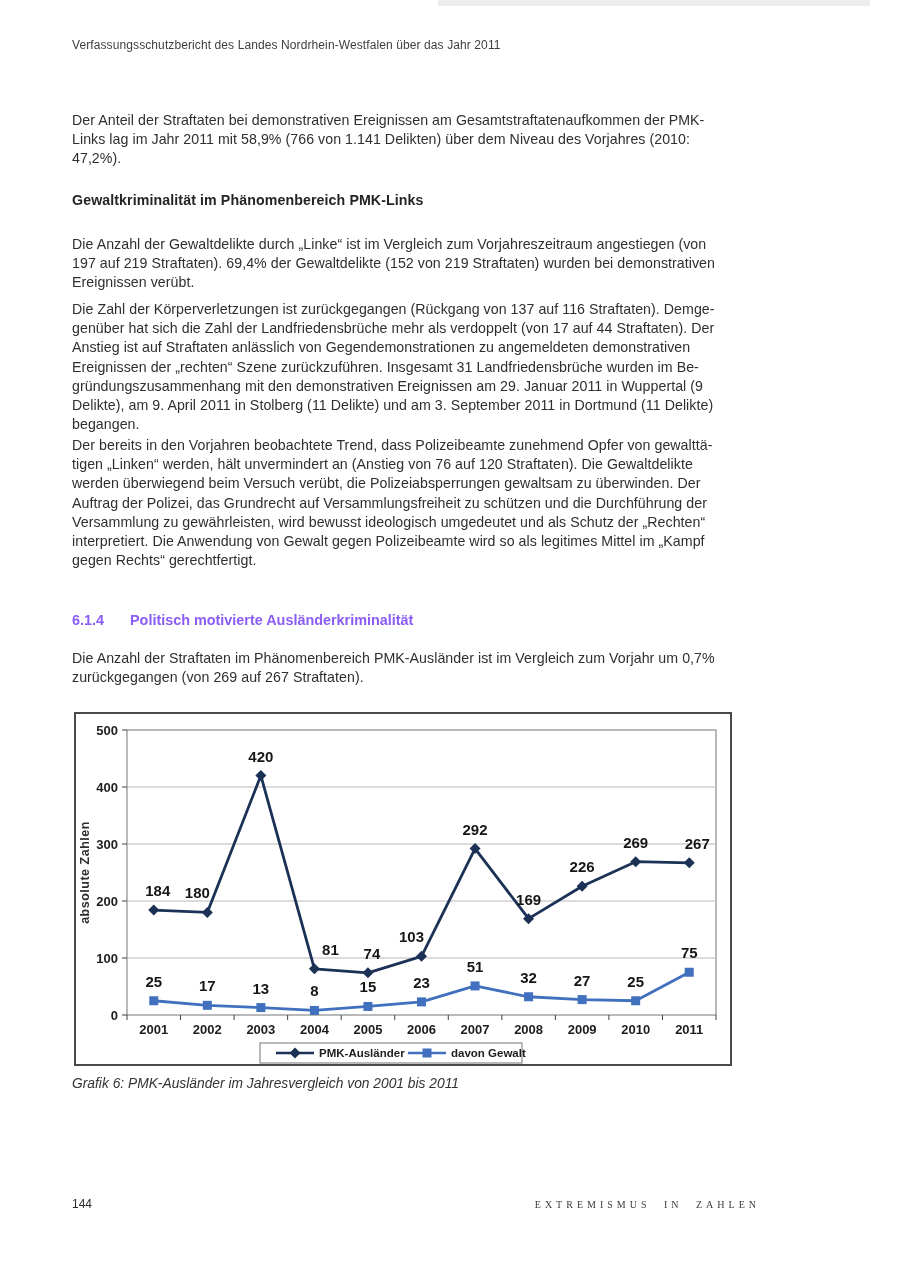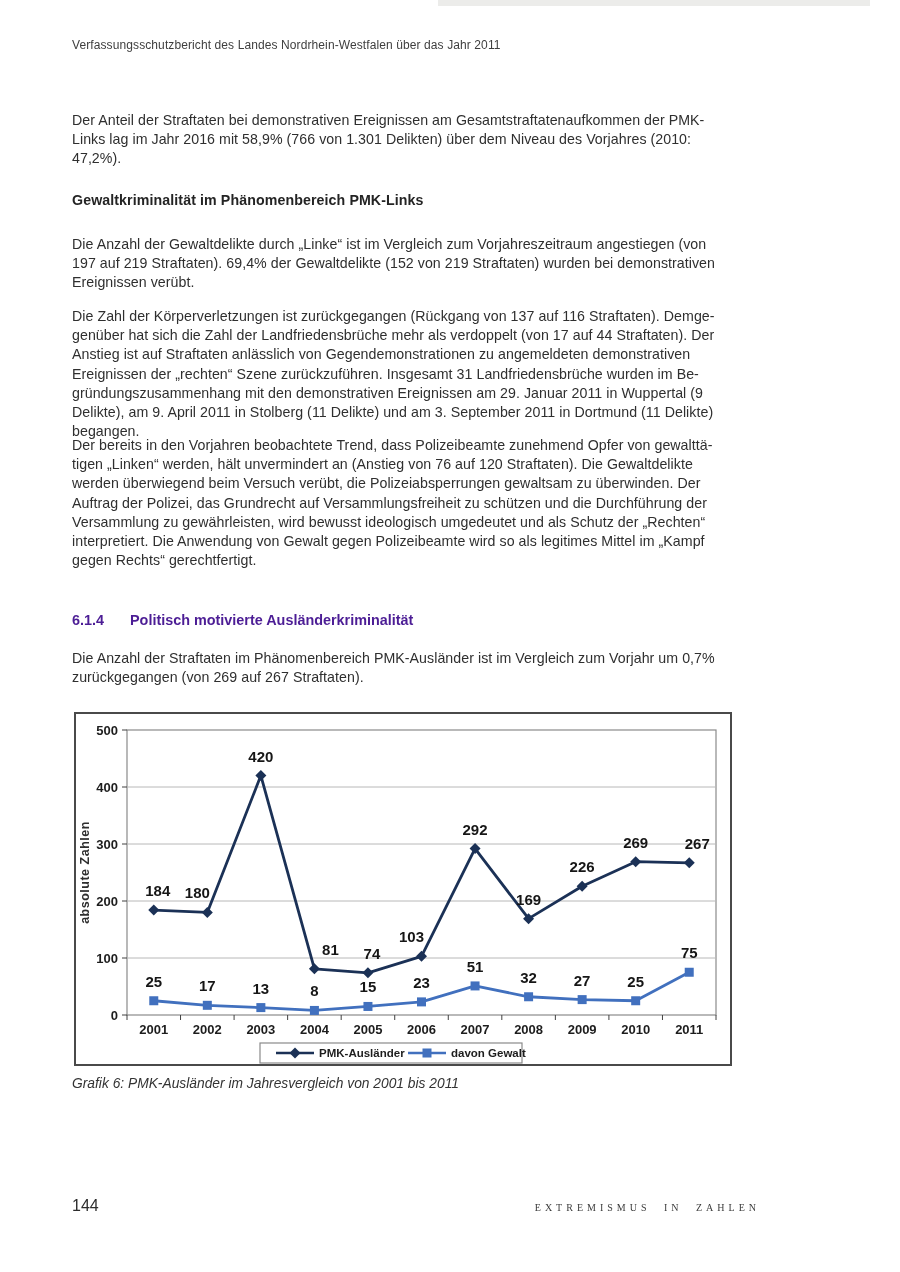--- a/index.html
+++ b/index.html
@@ -11,46 +11,46 @@
   .scan-band{left:438px;top:0;width:432px;height:6px;background:#ececea;}
   .running-header{left:72px;top:38px;font-size:12px;color:#3e3e3e;letter-spacing:0.1px;}
   .para{
     left:72px;width:775px;font-size:14.2px;line-height:19.2px;
     white-space:pre-line;color:#2f2f2f;letter-spacing:0.05px;
   }
   .bold-head{left:72px;font-size:14.2px;font-weight:bold;color:#242424;letter-spacing:0.1px;}
   #p-intro{top:111px;}
   #h-gewalt{top:192px;}
   #p-gewalt-1{top:235px;}
-  #p-gewalt-2{top:307px;}
+  #p-gewalt-2{top:300px;}
   #p-gewalt-3{top:436px;}
-  .section-head{left:72px;top:612px;font-size:14.4px;font-weight:bold;color:#4c1d95;}
+  .section-head{left:72px;top:612px;font-size:14.4px;font-weight:bold;color:#8b5cf6;}
   .section-num{display:inline-block;width:58px;}
   #p-auslaender{top:649px;}
   .chart-frame{
     left:74px;top:712px;width:658px;height:354px;box-sizing:border-box;
     border:2px solid #4a4a4a;background:#ffffff;
   }
   .caption{left:72px;top:1076px;font-size:13.8px;font-style:italic;color:#333333;}
   .footer{left:72px;top:1197px;width:688px;display:flex;justify-content:space-between;align-items:baseline;}
-  .page-num{font-size:16px;color:#2c2c2c;}
+  .page-num{font-size:12px;color:#2c2c2c;}
   .running-title{
     font-family:"Liberation Serif",serif;font-size:10px;letter-spacing:4px;
     word-spacing:7px;color:#3c3c3c;
   }
 </style>
 </head>
 <body>
 
 <div class="abs scan-band"></div>
 
 <div class="abs running-header">Verfassungsschutzbericht des Landes Nordrhein-Westfalen über das Jahr 2011</div>
 
 <div class="abs para" id="p-intro">Der Anteil der Straftaten bei demonstrativen Ereignissen am Gesamtstraftatenaufkommen der PMK-
-Links lag im Jahr 2016 mit 58,9% (766 von 1.301 Delikten) über dem Niveau des Vorjahres (2010:
+Links lag im Jahr 2011 mit 58,9% (766 von 1.141 Delikten) über dem Niveau des Vorjahres (2010:
 47,2%).</div>
 
 <div class="abs bold-head" id="h-gewalt">Gewaltkriminalität im Phänomenbereich PMK-Links</div>
 
 <div class="abs para" id="p-gewalt-1">Die Anzahl der Gewaltdelikte durch „Linke“ ist im Vergleich zum Vorjahreszeitraum angestiegen (von
 197 auf 219 Straftaten). 69,4% der Gewaltdelikte (152 von 219 Straftaten) wurden bei demonstrativen
 Ereignissen verübt.</div>
 
 <div class="abs para" id="p-gewalt-2">Die Zahl der Körperverletzungen ist zurückgegangen (Rückgang von 137 auf 116 Straftaten). Demge-
 genüber hat sich die Zahl der Landfriedensbrüche mehr als verdoppelt (von 17 auf 44 Straftaten). Der

